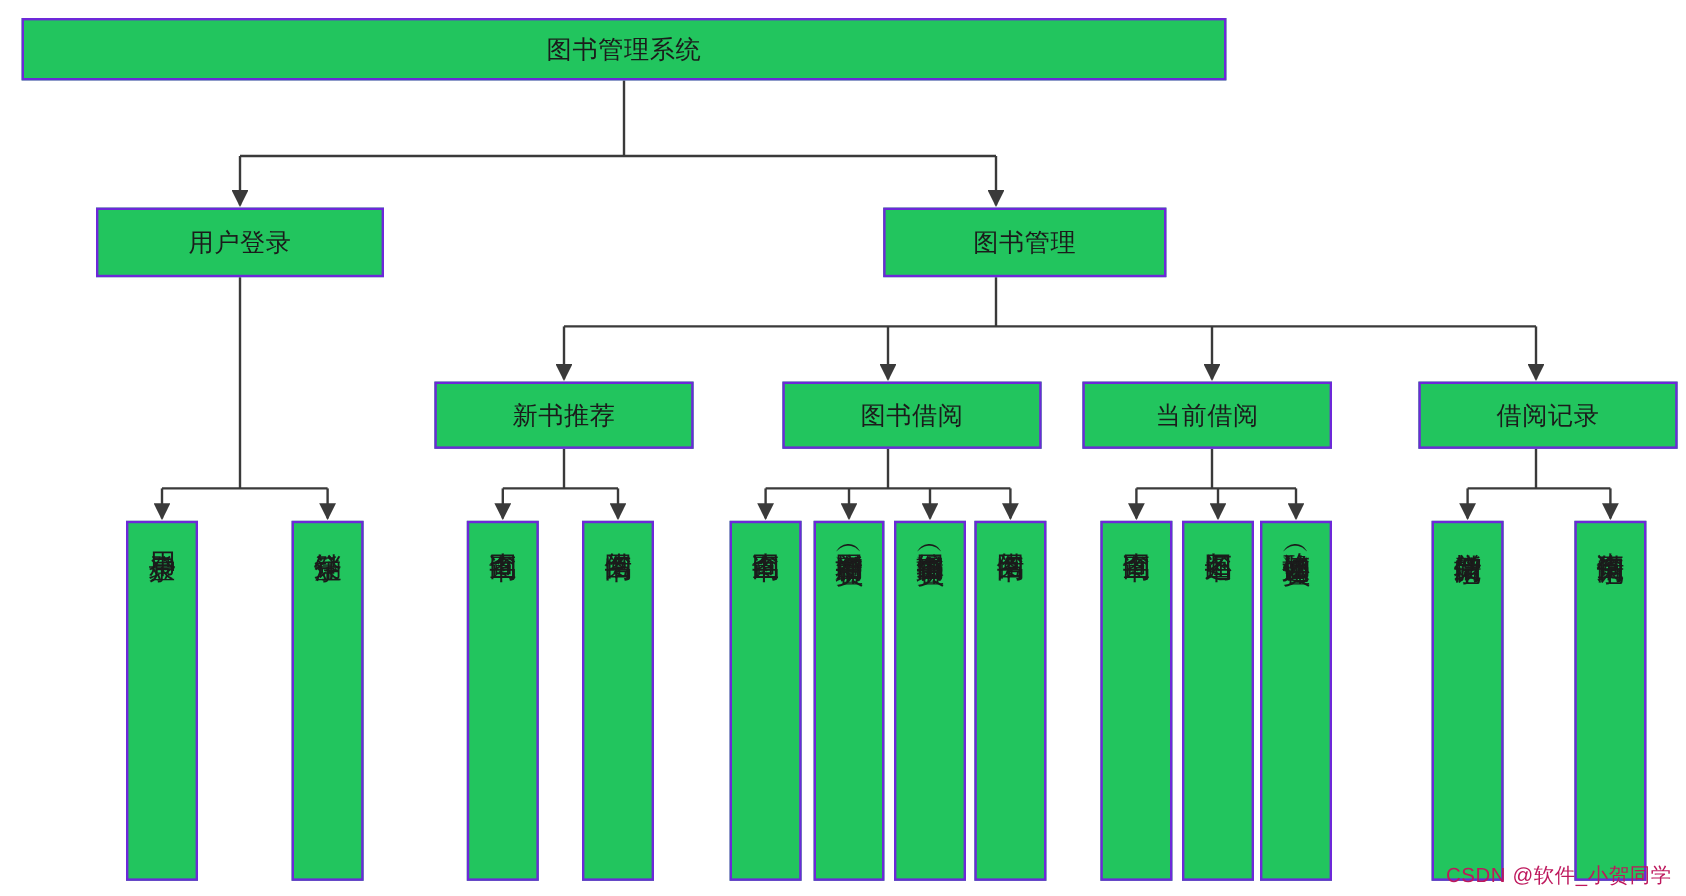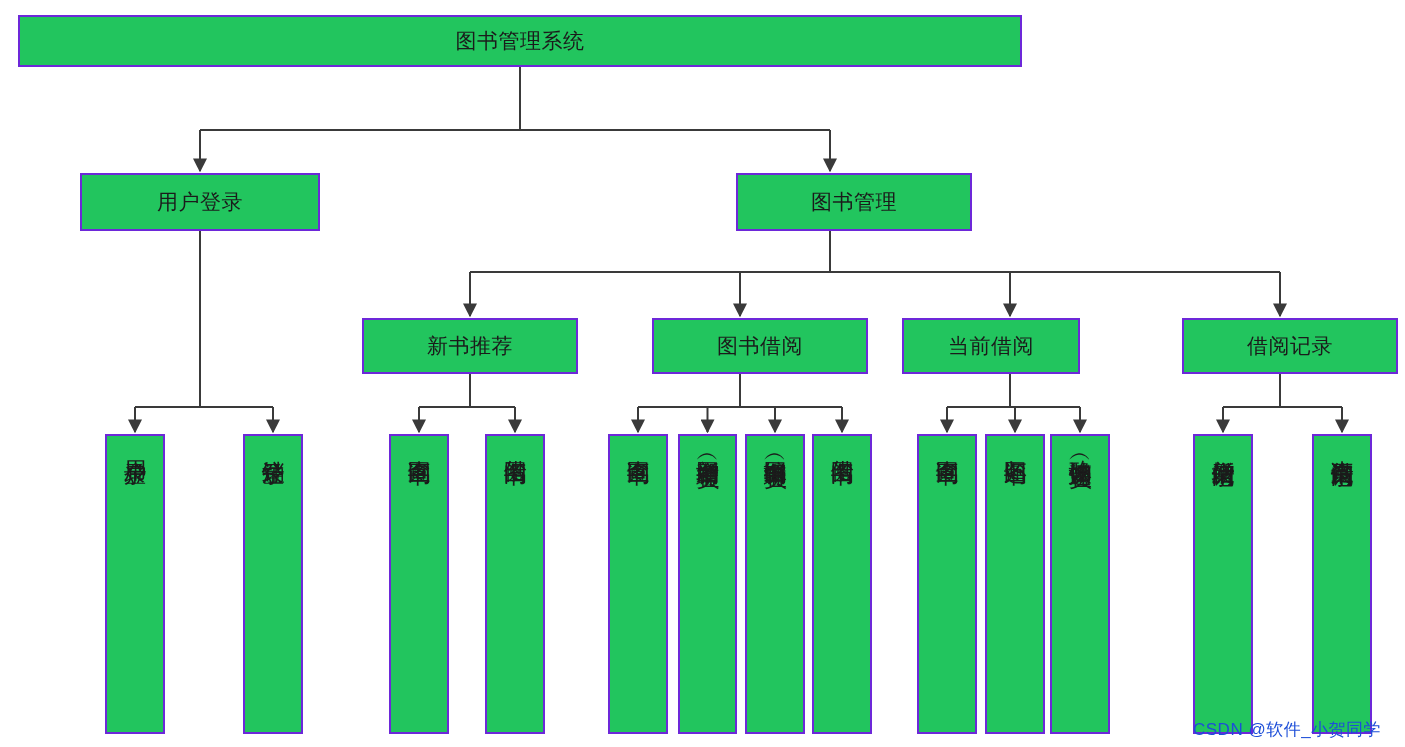--- a/index.html
+++ b/index.html
@@ -48,23 +48,24 @@
     writing-mode: vertical-rl;
     text-orientation: upright;
     font-size: 23px;
     line-height: 1.02;
     letter-spacing: 1px;
     white-space: nowrap;
   }
   .watermark {
     position: absolute;
     font-size: 17px;
-    color: #1d4ed8;
+    color: #be185d;
     white-space: nowrap;
     letter-spacing: 0.5px;
+    padding-left: 12px;
   }
 </style>
 </head>
 <body>
 
 <div id="canvas">
 
   <svg id="edges" xmlns="http://www.w3.org/2000/svg">
     <defs>
       <marker id="arrow" viewBox="0 0 10 10" refX="9" refY="5" markerWidth="7" markerHeight="7" orient="auto-start-reverse">
@@ -117,21 +118,21 @@
       </div>
       <div class="node horiz" style="left: 736px; top: 173px; width: 236px; height: 58px;">
         <span>图书管理</span>
       </div>
       <div class="node horiz" style="left: 362px; top: 318px; width: 216px; height: 56px; text-align: center;">
         <span>新书推荐</span>
       </div>
       <div class="node horiz" style="left: 632px; top: 318px; width: 216px; height: 56px; margin-left: 20px;">
         <span>图书借阅</span>
       </div>
-      <div class="node horiz" style="left: 902px; top: 318px; width: 178px; height: 56px;">
+      <div class="node horiz" style="left: 902px; top: 318px; width: 208px; height: 56px;">
         <span>当前借阅</span>
       </div>
       <div class="node horiz" style="left: 1172px; top: 318px; width: 216px; height: 56px; margin-left: 10px;">
         <span>借阅记录</span>
       </div>
       <div class="node vert" style="left: 105px; top: 434px; width: 60px; height: 300px;">
         <span class="vtext">用户登录</span>
       </div>
       <div class="node vert" style="left: 243px; top: 434px; width: 60px; height: 300px;">
         <span class="vtext">注销登录</span>

